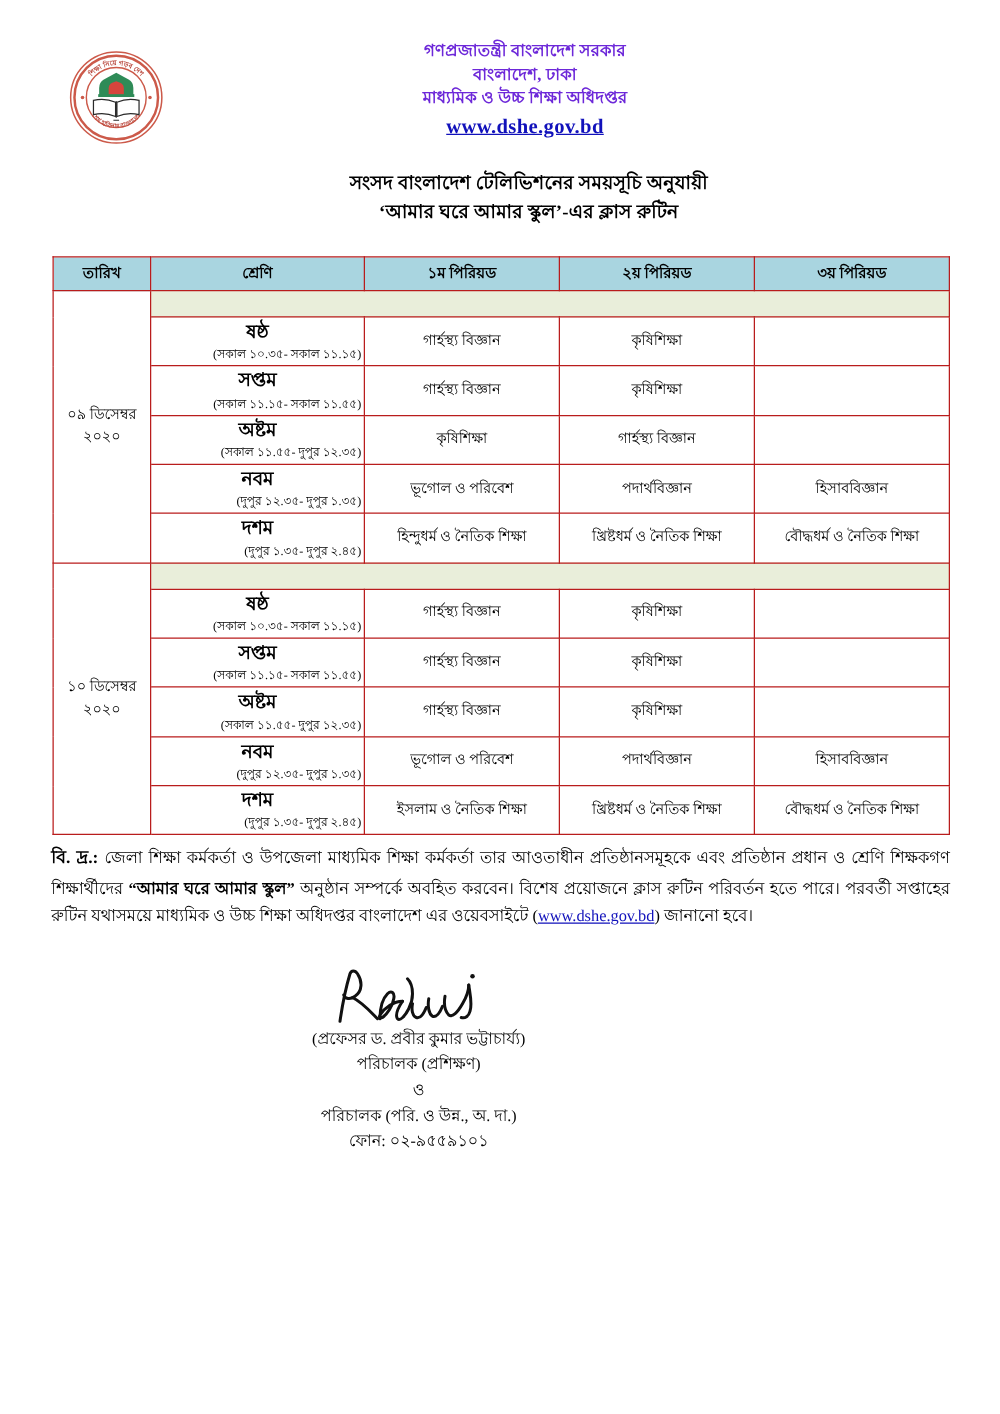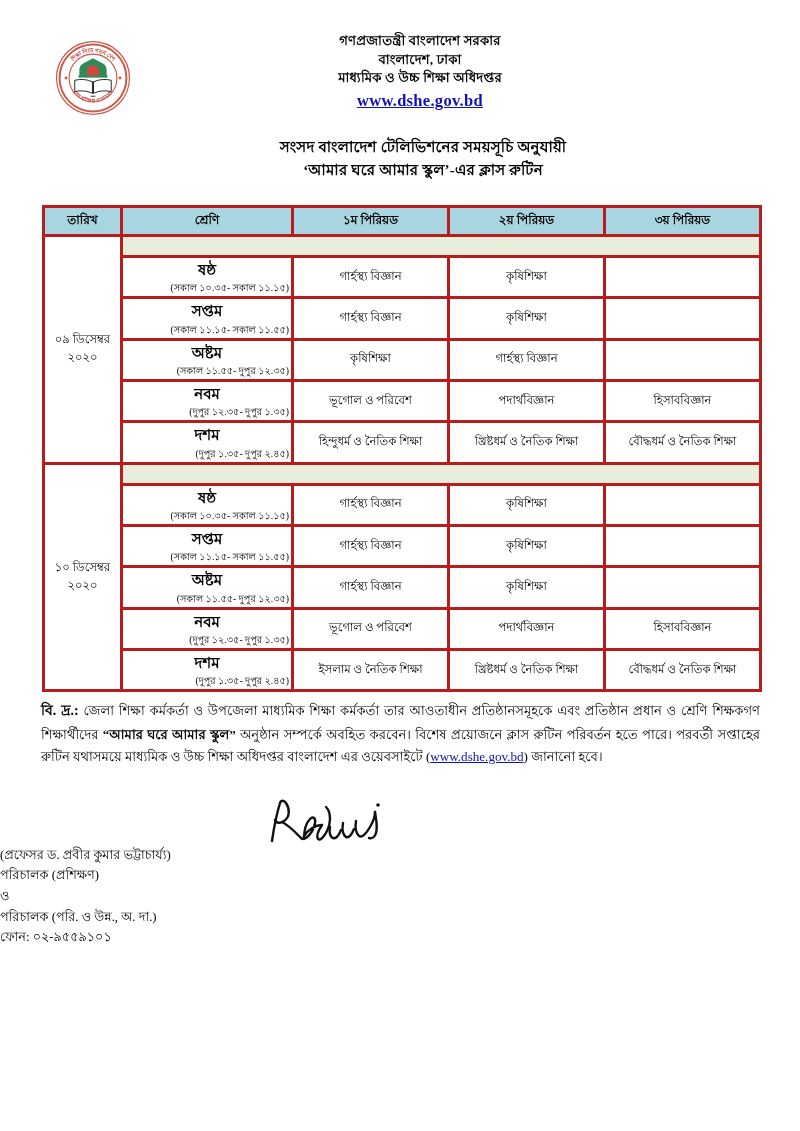--- a/index.html
+++ b/index.html
@@ -42,21 +42,21 @@
   .header-text {
     text-align: center;
     padding-left: 40px;
     line-height: 1.42;
   }
 
   .header-line {
     font-size: 13.2px;
     font-weight: 600;
     letter-spacing: 0.2px;
-    color: #000000;
+    color: #6d28d9;
   }
 
   .header-url {
     font-size: 16.5px;
     font-weight: bold;
     color: #1111bb;
     text-decoration: underline;
     letter-spacing: 0.3px;
     margin-top: 1px;
     display: inline-block;
@@ -80,21 +80,21 @@
     margin: 24px 41px 0 42px;
   }
 
   table.routine {
     width: 717px;
     border-collapse: collapse;
     table-layout: fixed;
   }
 
   table.routine td, table.routine th {
-    border: 3px solid #b91c1c;
+    border: 1px solid #b91c1c;
     text-align: center;
     vertical-align: middle;
     font-size: 11.6px;
     padding: 2px 2px;
   }
 
   table.routine thead th {
     background: #a9d5e0;
     font-weight: bold;
     font-size: 12px;
@@ -154,21 +154,21 @@
   .note .nb { font-weight: bold; font-size: 14px; }
   .note .quoted { font-weight: bold; }
   .note .link {
     color: #1111bb;
     text-decoration: underline;
   }
 
   
   .sign-block {
     margin-top: 26px;
-    text-align: left;
+    text-align: center;
     padding-right: 130px;
   }
 
   .signature-img {
     height: 52px;
     margin-bottom: -2px;
   }
   .signature-img svg { display: block; margin: 0 auto; }
 
   .sign-line {

